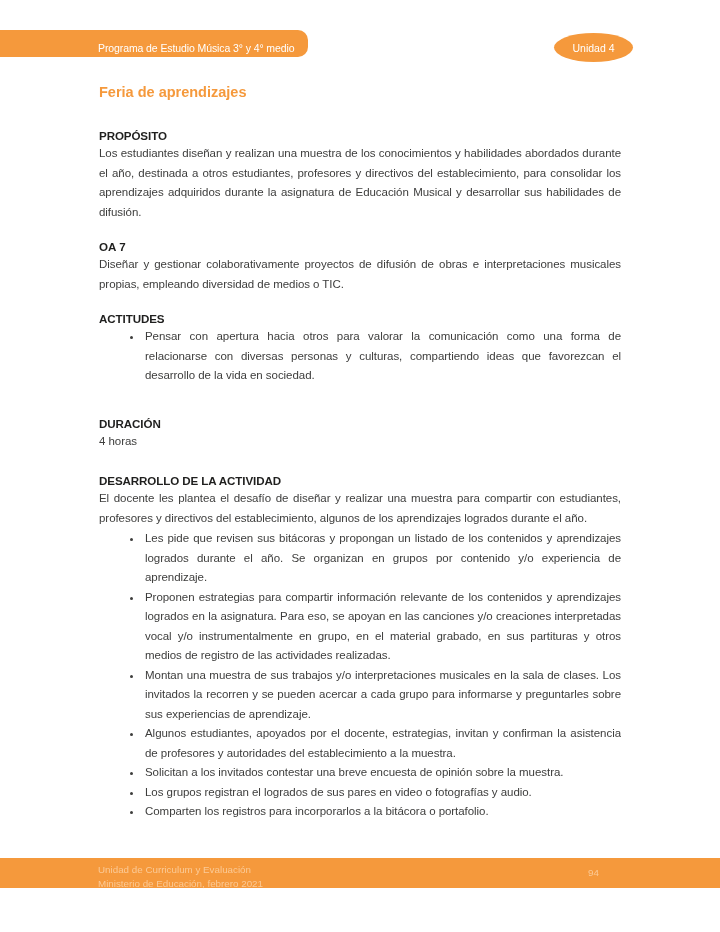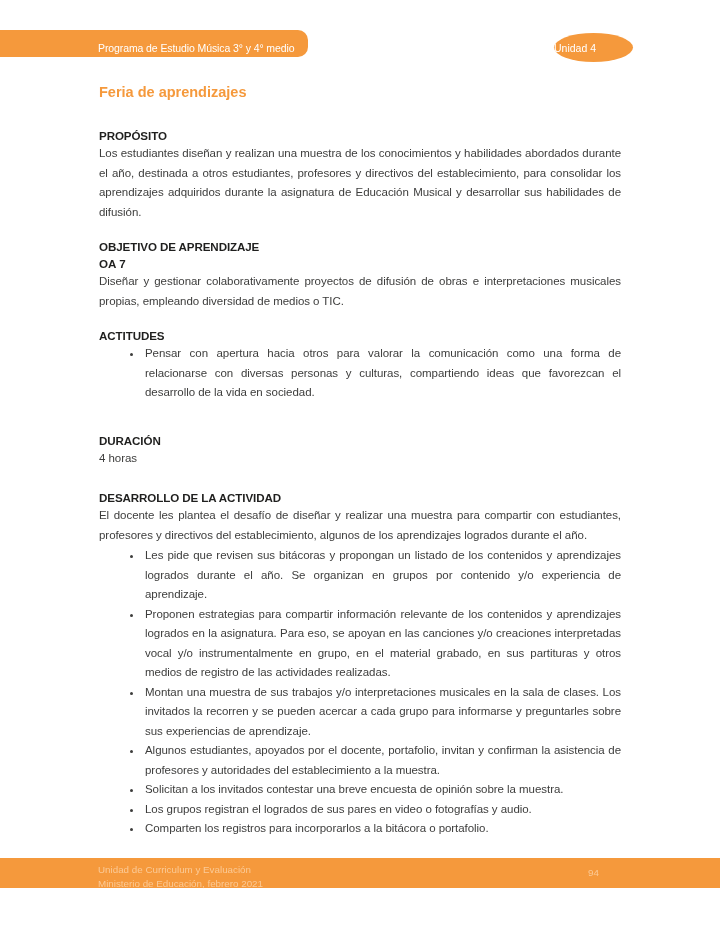--- a/index.html
+++ b/index.html
@@ -45,20 +45,21 @@
   .unit-pill {
     position: absolute;
     left: 554px;
     top: 33px;
     width: 79px;
     height: 29px;
     background: var(--accent-orange);
     border-radius: 50%;
     display: flex;
     align-items: center;
+    justify-content: center;
   }
   .unit-pill span {
     color: #ffffff;
     font-size: 10.5px;
   }
 
   
   .content {
     position: absolute;
     left: 99px;
@@ -156,21 +157,20 @@
     <h1 class="activity-title">
       <span class="title-line">Feria de aprendizajes</span>
     </h1>
 
     <section class="first section-proposito">
       <h2>PROPÓSITO</h2>
       <p class="body-text">Los estudiantes diseñan y realizan una muestra de los conocimientos y habilidades abordados durante el año, destinada a otros estudiantes, profesores y directivos del establecimiento, para consolidar los aprendizajes adquiridos durante la asignatura de Educación Musical y desarrollar sus habilidades de difusión.</p>
     </section>
 
     <section class="section-objetivo">
-      <h2>OBJETIVO DE APRENDIZAJE</h2>
       <div class="oa-code">OA 7</div>
       <p class="body-text">Diseñar y gestionar colaborativamente proyectos de difusión de obras e interpretaciones musicales propias, empleando diversidad de medios o TIC.</p>
     </section>
 
     <section class="section-actitudes">
       <h2>ACTITUDES</h2>
       <ul class="bullets">
         <li>Pensar con apertura hacia otros para valorar la comunicación como una forma de relacionarse con diversas personas y culturas, compartiendo ideas que favorezcan el desarrollo de la vida en sociedad.</li>
       </ul>
     </section>
@@ -180,21 +180,21 @@
       <p class="body-text">4 horas</p>
     </section>
 
     <section class="section-desarrollo">
       <h2>DESARROLLO DE LA ACTIVIDAD</h2>
       <p class="body-text">El docente les plantea el desafío de diseñar y realizar una muestra para compartir con estudiantes, profesores y directivos del establecimiento, algunos de los aprendizajes logrados durante el año.</p>
       <ul class="bullets spaced">
         <li>Les pide que revisen sus bitácoras y propongan un listado de los contenidos y aprendizajes logrados durante el año. Se organizan en grupos por contenido y/o experiencia de aprendizaje.</li>
         <li>Proponen estrategias para compartir información relevante de los contenidos y aprendizajes logrados en la asignatura. Para eso, se apoyan en las canciones y/o creaciones interpretadas vocal y/o instrumentalmente en grupo, en el material grabado, en sus partituras y otros medios de registro de las actividades realizadas.</li>
         <li>Montan una muestra de sus trabajos y/o interpretaciones musicales en la sala de clases. Los invitados la recorren y se pueden acercar a cada grupo para informarse y preguntarles sobre sus experiencias de aprendizaje.</li>
-        <li>Algunos estudiantes, apoyados por el docente, portafolio, invitan y confirman la asistencia de profesores y autoridades del establecimiento a la muestra.</li>
+        <li>Algunos estudiantes, apoyados por el docente, estrategias, invitan y confirman la asistencia de profesores y autoridades del establecimiento a la muestra.</li>
         <li>Solicitan a los invitados contestar una breve encuesta de opinión sobre la muestra.</li>
         <li>Los grupos registran el logrados de sus pares en video o fotografías y audio.</li>
         <li>Comparten los registros para incorporarlos a la bitácora o portafolio.</li>
       </ul>
     </section>
 
   </main>
 
   <footer class="page-footer">
     <div class="org-line">Unidad de Curriculum y Evaluación</div>

